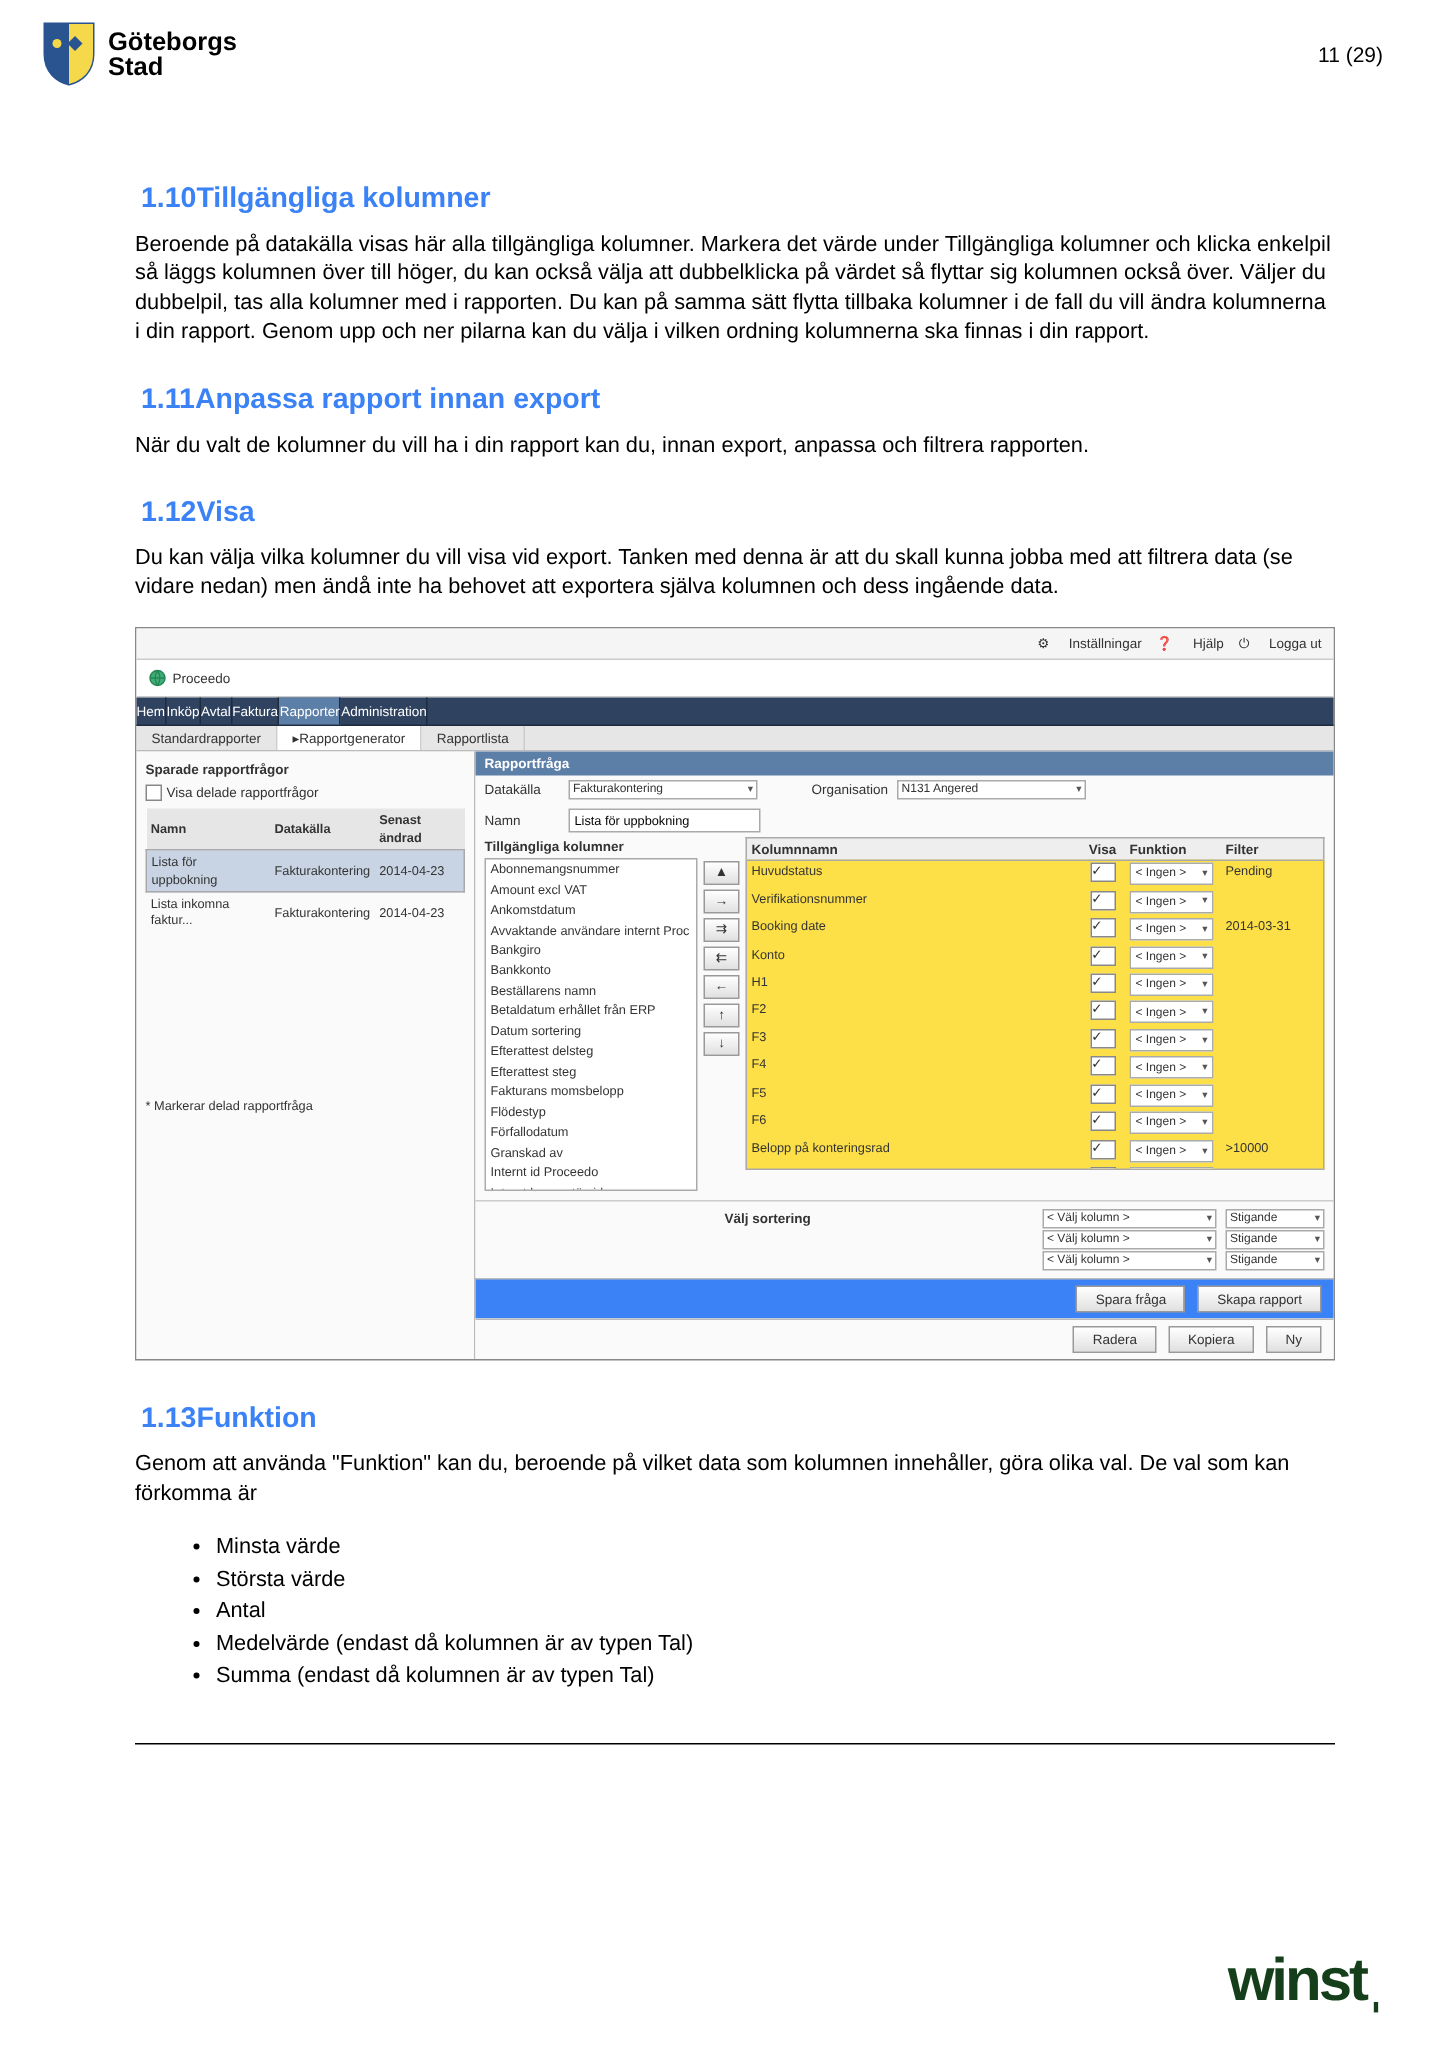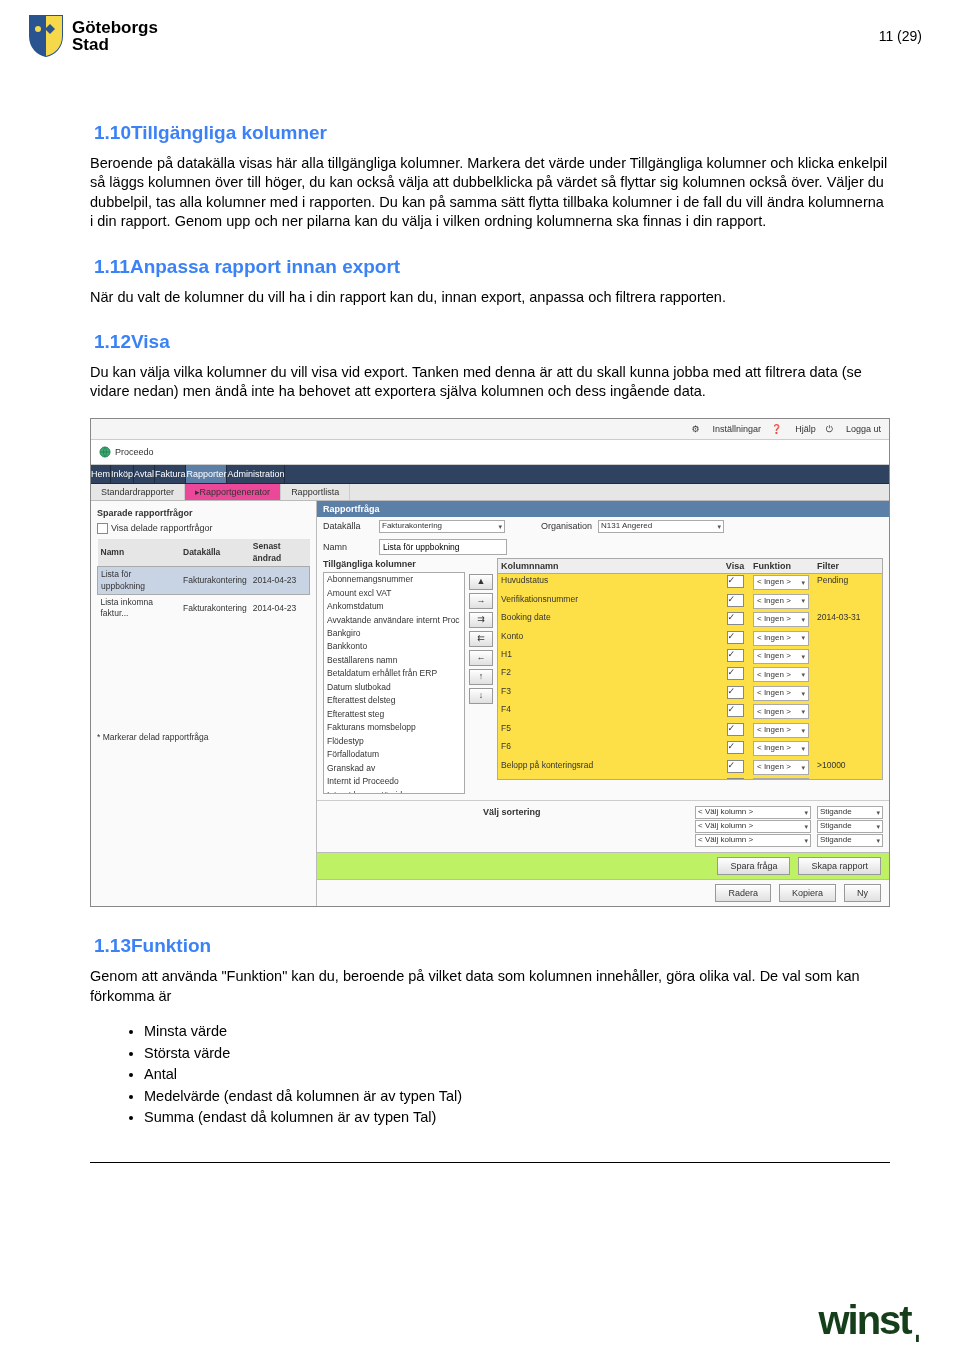--- a/index.html
+++ b/index.html
@@ -17,21 +17,21 @@
   .screenshot{margin:14px 0 26px;border:1px solid #888;background:#fafafa;font-size:9px;color:#333;position:relative}
   .ss-topbar{height:20px;background:#f5f5f5;border-bottom:1px solid #ccc;font-size:9px;display:flex;align-items:center;justify-content:flex-end;padding:0 8px}
   .ss-topbar span{margin-left:10px;display:flex;align-items:center;gap:3px}
   .proceedo-bar{height:20px;background:#fff;border-bottom:1px solid #ccc;padding:2px 8px;display:flex;align-items:center}
   .proceedo-bar svg{width:12px;height:12px;margin-right:4px}
   .nav-tabs{height:18px;background:#2f4260;border-bottom:1px solid #1e2a3d;display:flex;color:#fff;font-size:9px}
   .nav-tabs div{padding:3px 0;border-right:1px solid #1e2a3d}
   .nav-tabs .active{background:#5c7fa8}
   .sub-tabs{height:16px;background:#e6e6e6;border-bottom:1px solid #bbb;display:flex;font-size:9px}
   .sub-tabs div{padding:2px 10px;border-right:1px solid #ccc}
-  .sub-tabs .active{background:#ec4899}
+  .sub-tabs .active{background:#ffffff}
   .panel-row{display:flex}
   .left-panel{width:226px;border-right:1px solid #bbb;padding:6px 6px 0 6px;box-sizing:border-box;background:#fafafa}
   .right-panel{flex:1;padding:0;background:#fafafa}
   .lp-title{font-weight:bold;font-size:9px}
   .lp-chk{display:flex;align-items:center;gap:3px;margin:3px 0 5px}
   .lp-table{width:100%;border-collapse:collapse;font-size:8.5px}
   .lp-table th{text-align:left;padding:2px 3px;background:#e6e6e6;font-weight:bold}
   .lp-table td{padding:2px 3px}
   .lp-table tr.sel{background:#c8d4e3}
   .lp-foot{font-size:8.5px;margin-top:110px}
@@ -54,21 +54,21 @@
   .ch-col4{width:62px}
   .chosen-body{border:1px solid #aaa;background:#fde047;height:205px;overflow:hidden}
   .cb-row{display:flex;font-size:8.5px}
   .cb-row span{padding:1px 3px}
   .cb{border:1px solid #888;width:9px;height:9px;display:inline-block;position:relative;background:#fff}
   .cb.chk::after{content:'✓';position:absolute;left:0;top:-2px;font-size:9px;color:#333}
   .dd{border:1px solid #aaa;background:#fff;font-size:8px;height:11px;display:flex;align-items:center;padding:0 2px;justify-content:space-between}
   .dd::after{content:'▾';font-size:7px;color:#555}
   .sort-area{padding:4px 6px;border-top:1px solid #ccc}
   .sort-row{display:flex;gap:6px;justify-content:flex-end;margin:1px 0}
-  .btn-bar{display:flex;gap:8px;justify-content:flex-end;padding:4px 8px;background:#bef264;border-top:1px solid #bbb}
+  .btn-bar{display:flex;gap:8px;justify-content:flex-end;padding:4px 8px;background:#3b82f6;border-top:1px solid #bbb}
   .act-btn{border:1px solid #999;background:linear-gradient(#fff,#e0e0e0);font-size:9px;padding:2px 12px}
   .hr{height:1px;background:#000;margin-top:34px}
   .footer-logo{position:absolute;right:38px;bottom:26px}
   .footer-logo span{font-family:Arial;font-weight:900;font-size:40px;color:#153f1a;display:flex;align-items:baseline;letter-spacing:-2px}
   .arc{color:#153f1a}
 </style>
 </head>
 <body>
 
 <div class="page">
@@ -170,21 +170,21 @@
               <div style="font-weight:bold;font-size:9px;margin-bottom:2px">Tillgängliga kolumner</div>
               <div class="list-box" id="avail-box">
                   <div class="row">Abonnemangsnummer</div>
                   <div class="row">Amount excl VAT</div>
                   <div class="row">Ankomstdatum</div>
                   <div class="row">Avvaktande användare internt Proc</div>
                   <div class="row">Bankgiro</div>
                   <div class="row">Bankkonto</div>
                   <div class="row">Beställarens namn</div>
                   <div class="row">Betaldatum erhållet från ERP</div>
-                  <div class="row">Datum slutbokad</div>
+                  <div class="row">Datum sortering</div>
                   <div class="row">Efterattest delsteg</div>
                   <div class="row">Efterattest steg</div>
                   <div class="row">Fakturans momsbelopp</div>
                   <div class="row">Flödestyp</div>
                   <div class="row">Förfallodatum</div>
                   <div class="row">Granskad av</div>
                   <div class="row">Internt id Proceedo</div>
                   <div class="row">Internt leverantörsid</div>
                 </div>
             </div>

